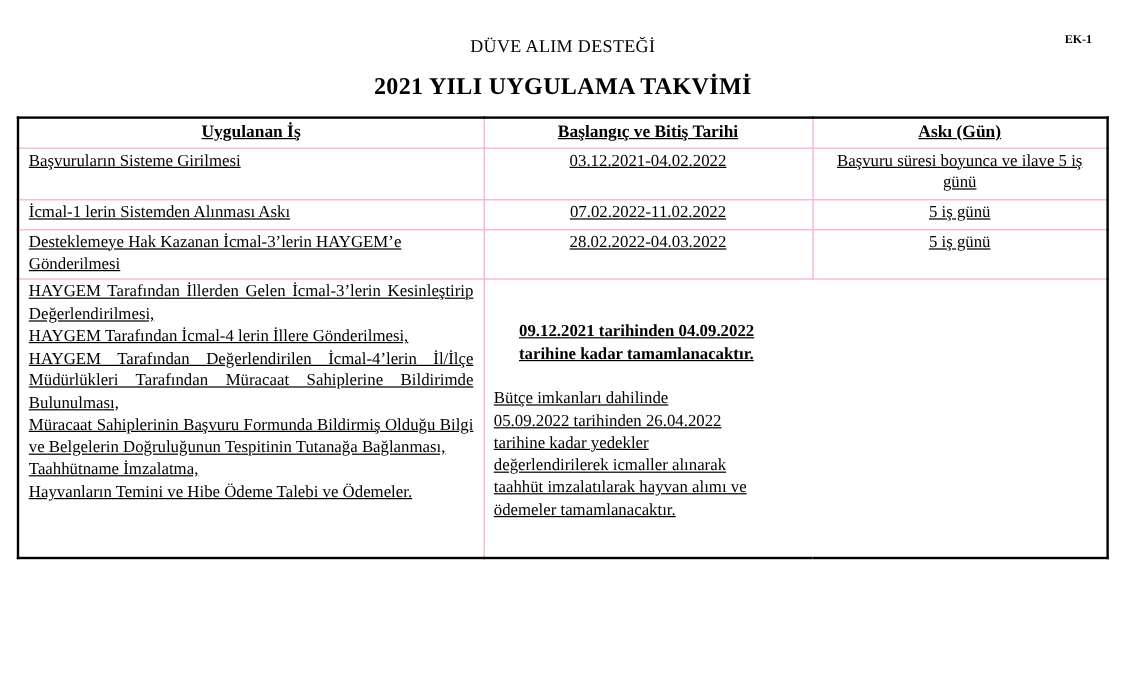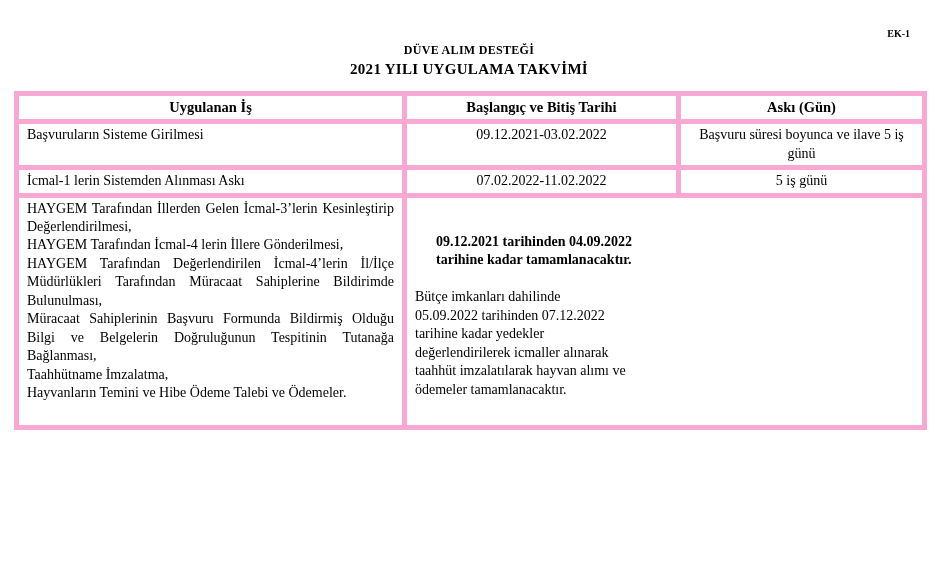--- a/index.html
+++ b/index.html
@@ -13,48 +13,49 @@
   .page {
     position: relative;
     width: 938px; height: 569px;
     background: #ffffff;
     overflow: hidden;
   }
   .doc-header { position: relative; padding-top: 27px; }
   .title-row { position: relative; text-align: center; height: 20px; }
   .doc-title {
     display: inline-block;
-    margin: 16px;
-    font-size: 12px; font-weight: bold;
+    margin: 4px;
+    font-size: 15px; font-weight: normal;
     letter-spacing: 0.3px;
   }
   .annex {
     position: absolute; right: 28px; top: 1px;
     font-size: 10px; font-weight: bold;
   }
   .doc-subtitle {
     margin: 14px 0 0 0;
     text-align: center;
-    font-size: 15px; font-weight: bold;
+    font-size: 20px; font-weight: bold;
     letter-spacing: 0.3px;
   }
   table.schedule {
     border-collapse: collapse;
     table-layout: fixed;
     width: 908px;
     margin: 13px 16px 0 14px;
     border: 2px solid #000;
   }
   .schedule th, .schedule td {
-    border: 5px solid #f9a8d4;
+    border: 1px solid #f9a8d4;
     vertical-align: top;
     padding: 2px 8px;
     font-size: 14px;
     line-height: 1.32;
     overflow: hidden;
+    text-decoration: underline;
   }
   .schedule thead th {
     font-weight: bold;
     text-align: center;
     font-size: 14.5px;
     padding: 2px 4px;
   }
   col.c1 { width: 388px; }
   col.c2 { width: 274px; }
   col.c3 { width: 246px; }
@@ -98,46 +99,51 @@
     <thead>
       <tr class="rh-head">
         <th>Uygulanan İş</th>
         <th>Başlangıç ve Bitiş Tarihi</th>
         <th>Askı (Gün)</th>
       </tr>
     </thead>
     <tbody>
       <tr class="rh-2">
         <td class="cell-job">Başvuruların Sisteme Girilmesi</td>
-        <td class="cell-dates">09.12.2021-03.02.2022</td>
+        <td class="cell-dates">03.12.2021-04.02.2022</td>
         <td class="cell-duration">Başvuru süresi boyunca ve ilave 5 iş günü</td>
       </tr>
       <tr class="rh-3">
         <td class="cell-job">İcmal-1 lerin Sistemden Alınması Askı</td>
         <td class="cell-dates">07.02.2022-11.02.2022</td>
+        <td class="cell-duration">5 iş günü</td>
+      </tr>
+      <tr class="rh-6">
+        <td class="cell-job">Desteklemeye Hak Kazanan İcmal-3’lerin HAYGEM’e Gönderilmesi</td>
+        <td class="cell-dates">28.02.2022-04.03.2022</td>
         <td class="cell-duration">5 iş günü</td>
       </tr>
       <tr class="rh-7">
         <td class="tasks-cell">
           <div class="task-line">HAYGEM Tarafından İllerden Gelen İcmal-3’lerin Kesinleştirip Değerlendirilmesi,</div>
           <div class="task-line">HAYGEM Tarafından İcmal-4 lerin İllere Gönderilmesi,</div>
           <div class="task-line">HAYGEM Tarafından Değerlendirilen İcmal-4’lerin İl/İlçe Müdürlükleri Tarafından Müracaat Sahiplerine Bildirimde Bulunulması,</div>
           <div class="task-line">Müracaat Sahiplerinin Başvuru Formunda Bildirmiş Olduğu Bilgi ve Belgelerin Doğruluğunun Tespitinin Tutanağa Bağlanması,</div>
           <div class="task-line">Taahhütname İmzalatma,</div>
           <div class="task-line">Hayvanların Temini ve Hibe Ödeme Talebi ve Ödemeler.</div>
         </td>
         <td class="merged-cell" colspan="2">
           <div class="deadline-block">
             <div class="deadline-line">09.12.2021 tarihinden 04.09.2022</div>
             <div class="deadline-line">tarihine kadar tamamlanacaktır.</div>
           </div>
           <div class="gap-line"></div>
           <div class="note-block">
             <div class="note-line">Bütçe imkanları dahilinde</div>
-            <div class="note-line">05.09.2022 tarihinden 07.12.2022</div>
+            <div class="note-line">05.09.2022 tarihinden 26.04.2022</div>
             <div class="note-line">tarihine kadar yedekler</div>
             <div class="note-line">değerlendirilerek icmaller alınarak</div>
             <div class="note-line">taahhüt imzalatılarak hayvan alımı ve</div>
             <div class="note-line">ödemeler tamamlanacaktır.</div>
           </div>
         </td>
       </tr>
     </tbody>
   </table>
 

